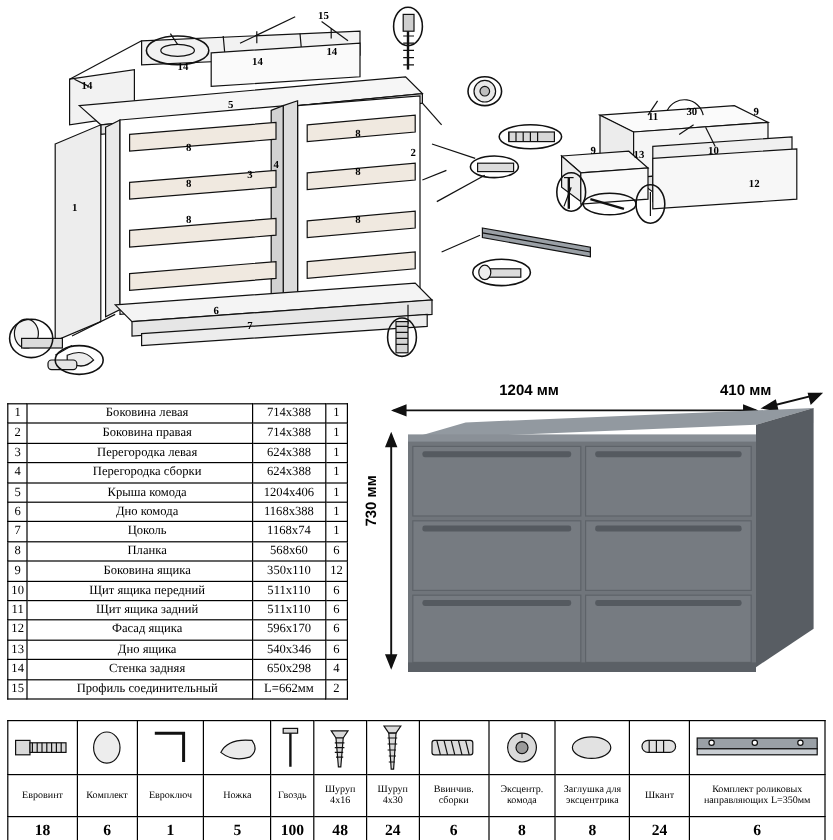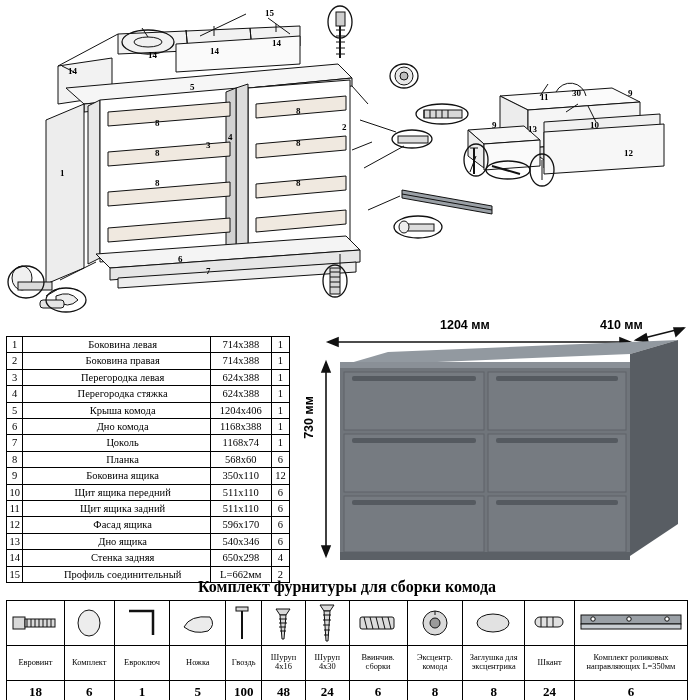--- a/index.html
+++ b/index.html
@@ -220,21 +220,21 @@
         <td class="c4">1</td>
       </tr>
       <tr>
         <td class="c1">3</td>
         <td class="c2">Перегородка левая</td>
         <td class="c3">624x388</td>
         <td class="c4">1</td>
       </tr>
       <tr>
         <td class="c1">4</td>
-        <td class="c2">Перегородка стяжка</td>
+        <td class="c2">Перегородка сборки</td>
         <td class="c3">624x388</td>
         <td class="c4">1</td>
       </tr>
       <tr>
         <td class="c1">5</td>
         <td class="c2">Крыша комода</td>
         <td class="c3">1204x406</td>
         <td class="c4">1</td>
       </tr>
       <tr>
@@ -295,21 +295,21 @@
         <td class="c1">15</td>
         <td class="c2">Профиль соединительный</td>
         <td class="c3">L=662мм</td>
         <td class="c4">2</td>
       </tr>
     </tbody>
   </table>
 
   <div class="photo">
 
-    <div class="dimlabel" style="left:116px;top:0px;margin-left:24px;">1204 мм</div>
+    <div class="dimlabel" style="left:116px;top:0px;">1204 мм</div>
     <div class="dimlabel" style="left:300px;top:0px;">410 мм</div>
     <div class="dimlabel vert" style="left:2px;top:78px;">730 мм</div>
 
     <svg width="390" height="260" viewBox="0 0 390 260" style="position:absolute;left:0;top:0;">
 
       <g stroke="#111" stroke-width="1.6" fill="#111">
         <line x1="28" y1="24" x2="330" y2="24"></line>
         <polygon points="28,24 38,20 38,28"></polygon>
         <polygon points="330,24 320,20 320,28"></polygon>
         <line x1="336" y1="22" x2="384" y2="10"></line>
@@ -346,21 +346,20 @@
           <rect x="196" y="120" width="122" height="5" rx="2"></rect>
           <rect x="52" y="182" width="124" height="5" rx="2"></rect>
           <rect x="196" y="182" width="122" height="5" rx="2"></rect>
         </g>
 
         <rect x="40" y="234" width="290" height="8" fill="#5b6066"></rect>
       </g>
     </svg>
   </div>
 
-  <div class="hw-title">Комплект фурнитуры для сборки комода</div>
 
   <table class="hwtable">
     <tbody>
       <tr>
         <td style="width:58px">
           <div class="icobox">
             <svg width="56" height="44" viewBox="0 0 56 44">
                 <g stroke="#111" fill="#d9d9d9">
                   <rect x="6" y="16" width="12" height="12"></rect>
                   <rect x="18" y="18" width="30" height="8"></rect>

